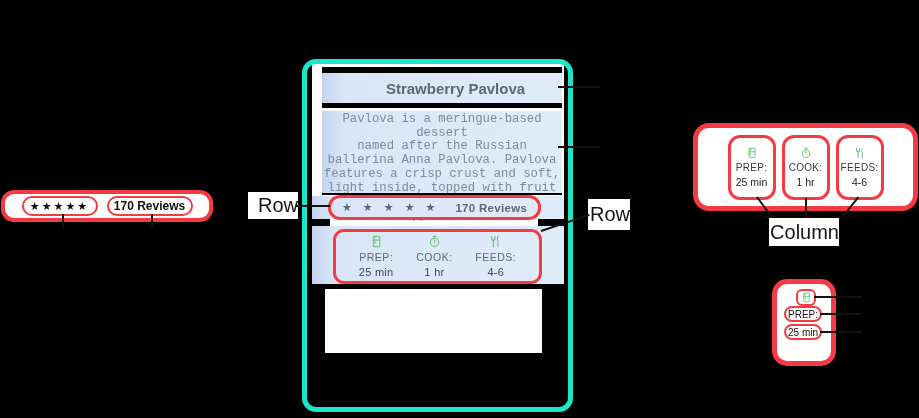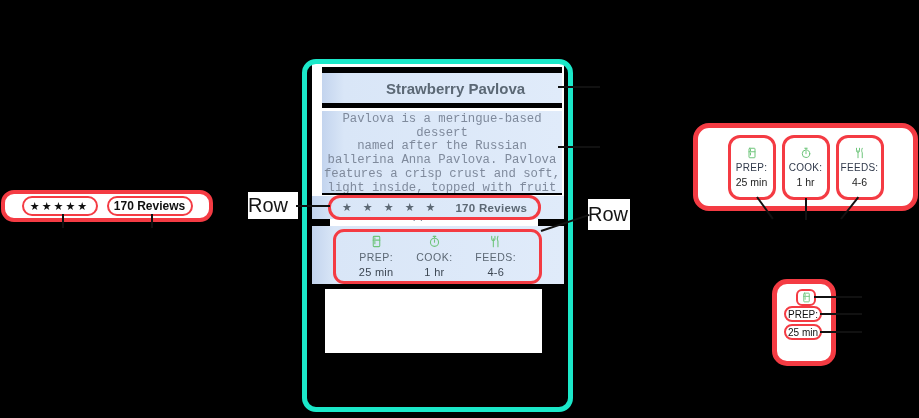--- a/index.html
+++ b/index.html
@@ -14,21 +14,21 @@
   
   .outer-red{background:#fff;border:4px solid #f43b43;border-radius:13px;}
   .inner-red{background:#fff;border:2.5px solid #f43b43;border-radius:10px;
              display:flex;align-items:center;justify-content:center;}
   #left-diagram{left:1px;top:190px;width:212px;height:32px;display:flex;
                 align-items:center;justify-content:center;gap:9px;}
   #left-stars-box{width:76px;height:20px;font-size:11px;letter-spacing:2px;color:#101010;padding-top:1px;}
   #left-reviews-box{width:86px;height:20px;font-size:12px;font-weight:bold;color:#101010;}
 
   .caption-box{background:#fff;color:#151515;display:flex;align-items:center;
-               justify-content:flex-start;font-size:20px;}
+               justify-content:flex-end;font-size:20px;}
 
   
   #teal-frame{left:302px;top:59px;width:271px;height:353px;border:5px solid #1be8c9;border-radius:14px;}
   .white-base{background:#fff;}
   .blk{background:#000;position:absolute;}
   .bluesec{background:linear-gradient(90deg,#c3d4ee 0,#d9e6f7 22px,#e0ebfa 100%);}
   #card-title{left:322px;top:73px;width:240px;height:30px;display:flex;align-items:center;
               justify-content:center;font-weight:bold;font-size:15px;color:#5b6875;padding-left:27px;}
   #card-desc{left:322px;top:111px;width:240px;height:82px;font-family:Liberation Mono, monospace;
              font-size:12.3px;line-height:13.7px;color:#7f8a9c;text-align:center;
@@ -180,20 +180,23 @@
         <path d="M16.5 2.5 c-1.6 3.2 -1.6 6 0 9 V21.5"></path>
       </svg>
       <span class="col-label">FEEDS:</span>
       <span class="col-value">4-6</span>
     </div>
   </div>
   <div class="ln rot" style="left:757px;top:196px;width:27px;transform:rotate(54deg);"></div>
   <div class="vln" style="left:805px;top:198px;height:22px;"></div>
   <div class="ln rot" style="left:841px;top:218px;width:28px;transform:rotate(-51.7deg);"></div>
 
+  <div class="abs caption-box" style="left:769px;top:218px;width:70px;height:28px;">
+    <span>Column</span>
+  </div>
 
   <div class="abs outer-red" id="prep-diagram"></div>
   <div class="abs inner-red" id="prep-icon-box">
     <svg class="gicon" width="11" height="11" viewBox="0 0 24 24">
       <rect x="6" y="2.5" width="12" height="19" rx="1.5"></rect>
         <line x1="6" y1="9.5" x2="18" y2="9.5"></line>
       <line x1="9" y1="5" x2="9" y2="7.5"></line>
         <line x1="9" y1="12" x2="9" y2="16"></line>
     </svg>
   </div>

